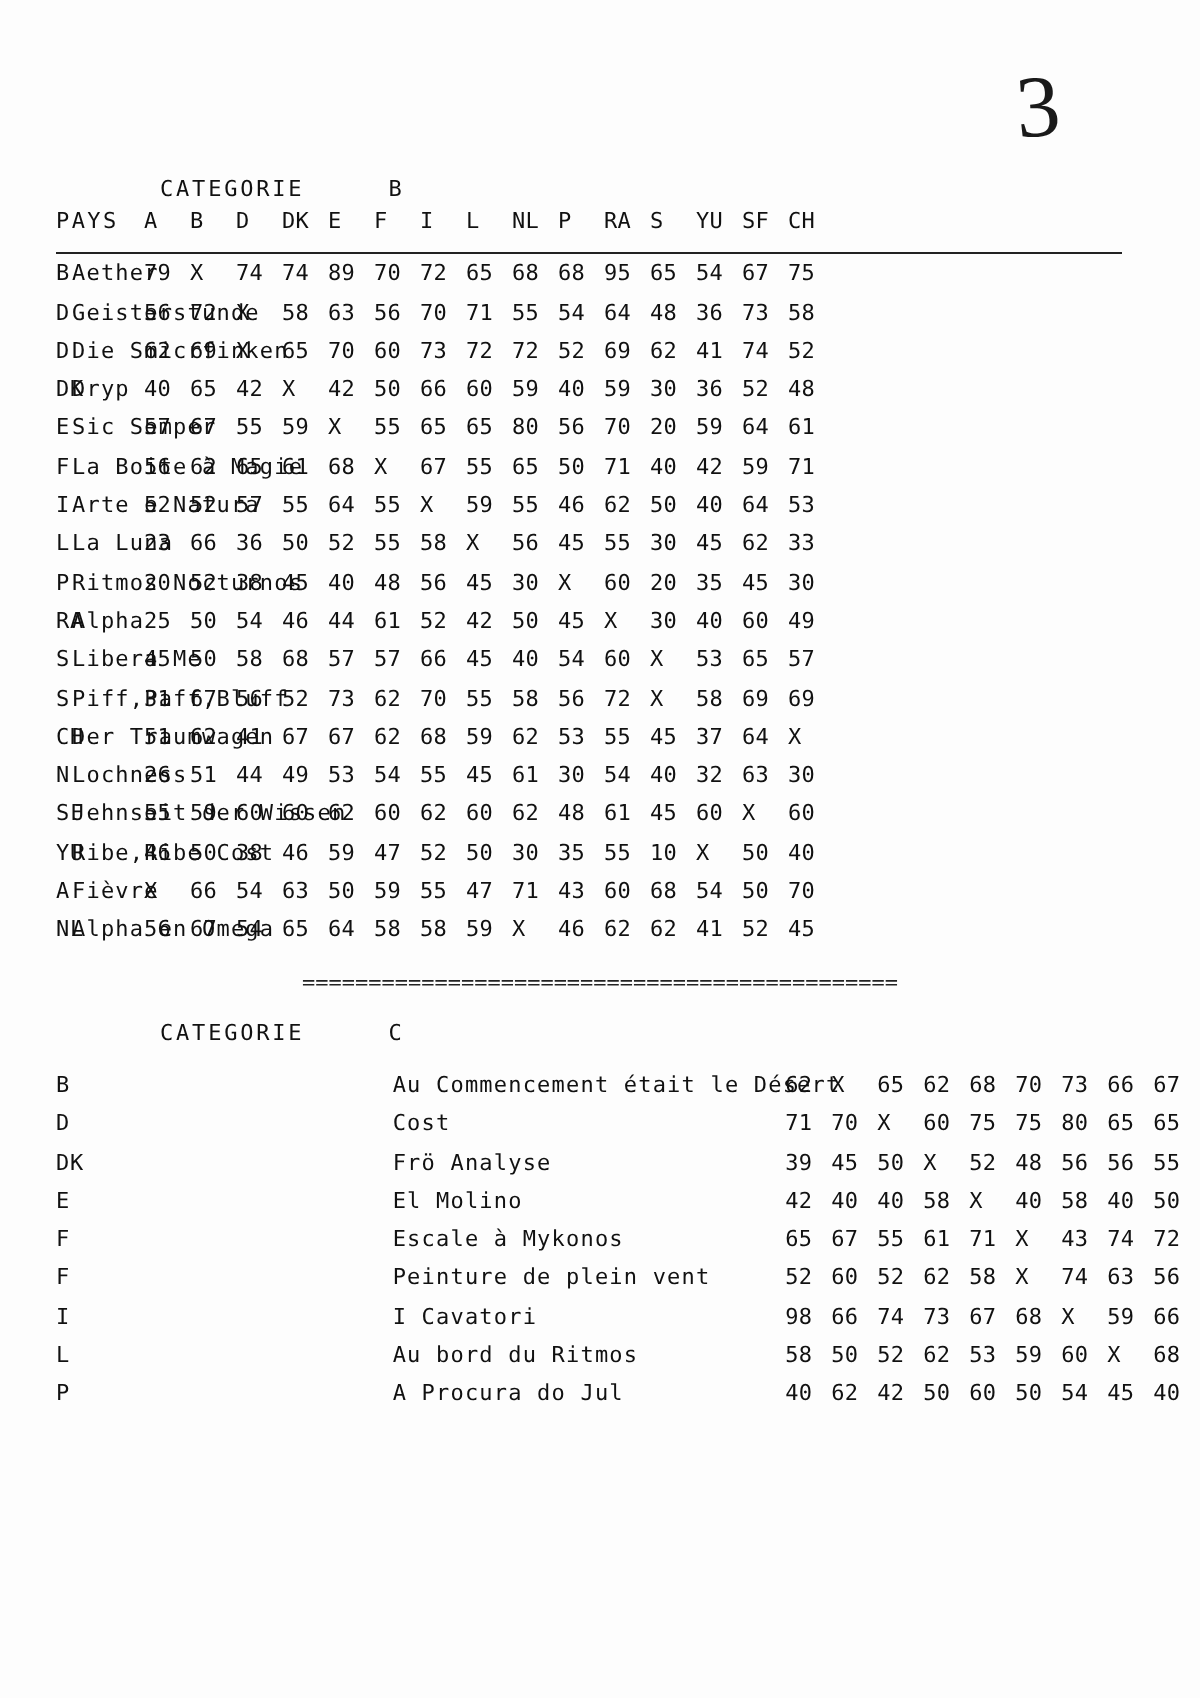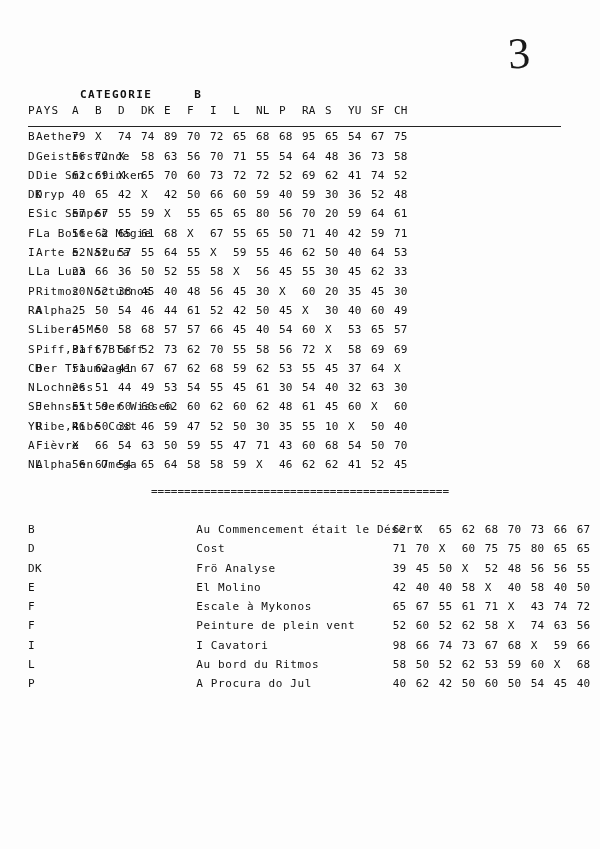--- a/index.html
+++ b/index.html
@@ -32,21 +32,20 @@
     font-weight: 300;
     transform: rotate(-4deg);
   }
 
   .cat-heading {
     font-family: "DejaVu Sans Mono", monospace;
     font-size: 11px;
     letter-spacing: 1.4px;
     color: #111;
     margin: 0 0 0 0;
-    font-weight: bold;
   }
   .cat-heading .cat-letter {
     display: inline-block;
     margin-left: 42px;
   }
 
   .section {
     position: absolute;
     left: 0;
     width: 600px;
@@ -233,20 +232,25 @@
             <td class="col-name">Alpha en Omega</td>
             <td class="col-scores"><span class="score-cell">56</span><span class="score-cell">67</span><span class="score-cell">54</span><span class="score-cell">65</span><span class="score-cell">64</span><span class="score-cell">58</span><span class="score-cell">58</span><span class="score-cell">59</span><span class="score-cell">X</span><span class="score-cell">46</span><span class="score-cell">62</span><span class="score-cell">62</span><span class="score-cell">41</span><span class="score-cell">52</span><span class="score-cell">45</span></td>
           </tr>
         </tbody>
     </table>
 
     <div class="divider"><span>=============================================</span></div>
   </div>
 
   <div class="section" id="section-c">
+    <div class="cat-heading-wrap">
+      <div class="cat-heading">
+        <span>CATEGORIE</span><span class="cat-letter">C</span>
+      </div>
+    </div>
 
     <table class="grid">
       <tbody id="tbody-c">
           <tr>
             <td colspan="3" style="height:10px"></td>
           </tr>
           <tr class="row-tall">
             <td class="col-code">B</td>
             <td class="col-name">Au Commencement était le Désert</td>
             <td class="col-scores"><span class="score-cell">62</span><span class="score-cell">X</span><span class="score-cell">65</span><span class="score-cell">62</span><span class="score-cell">68</span><span class="score-cell">70</span><span class="score-cell">73</span><span class="score-cell">66</span><span class="score-cell">67</span></td>

